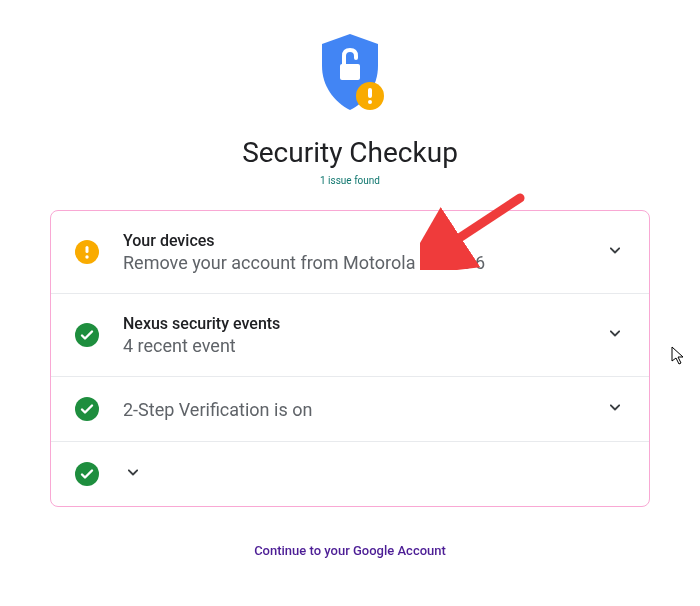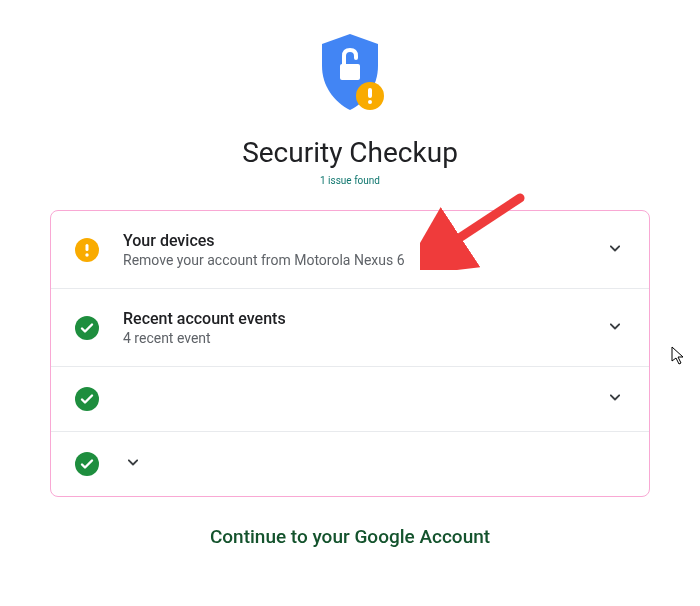--- a/index.html
+++ b/index.html
@@ -54,31 +54,31 @@
     .row-content {
       flex: 1;
     }
     .row-title {
       font-size: 16px;
       font-weight: 500;
       color: #202124;
       margin-bottom: 2px;
     }
     .row-subtitle {
-      font-size: 14px;
+      font-size: 18px;
       color: #5f6368;
     }
     .chevron {
       flex-shrink: 0;
       color: #5f6368;
     }
     .continue-link {
-      margin-top: 28px;
-      color: #14532d;
-      font-size: 19px;
+      margin-top: 36px;
+      color: #4c1d95;
+      font-size: 13px;
       font-weight: 500;
       text-decoration: none;
       cursor: pointer;
     }
     .arrow-annotation {
       position: absolute;
       top: 190px;
       left: 420px;
       pointer-events: none;
     }
@@ -129,38 +129,39 @@
     </div>
 
     <div class="row">
       <div class="status-icon">
         <svg width="24" height="24" viewBox="0 0 24 24">
           <circle cx="12" cy="12" r="12" fill="#1e8e3e"></circle>
           <path d="M7 12.5l3 3 7-7" stroke="#fff" stroke-width="2.4" fill="none" stroke-linecap="round" stroke-linejoin="round"></path>
         </svg>
       </div>
       <div class="row-content">
-        <div class="row-title">Recent account events</div>
+        <div class="row-title">Nexus security events</div>
         <div class="row-subtitle">4 recent event</div>
       </div>
       <div class="chevron">
         <svg width="20" height="20" viewBox="0 0 24 24">
             <path d="M7 10l5 5 5-5" stroke="#3c4043" stroke-width="2.2" fill="none" stroke-linecap="round" stroke-linejoin="round"></path>
           </svg>
       </div>
     </div>
 
     <div class="row">
       <div class="status-icon">
         <svg width="24" height="24" viewBox="0 0 24 24">
           <circle cx="12" cy="12" r="12" fill="#1e8e3e"></circle>
           <path d="M7 12.5l3 3 7-7" stroke="#fff" stroke-width="2.4" fill="none" stroke-linecap="round" stroke-linejoin="round"></path>
         </svg>
       </div>
       <div class="row-content">
+        <div class="row-subtitle">2-Step Verification is on</div>
       </div>
       <div class="chevron">
         <svg width="20" height="20" viewBox="0 0 24 24">
             <path d="M7 10l5 5 5-5" stroke="#3c4043" stroke-width="2.2" fill="none" stroke-linecap="round" stroke-linejoin="round"></path>
           </svg>
       </div>
     </div>
 
     <div class="row">
       <div class="status-icon">

